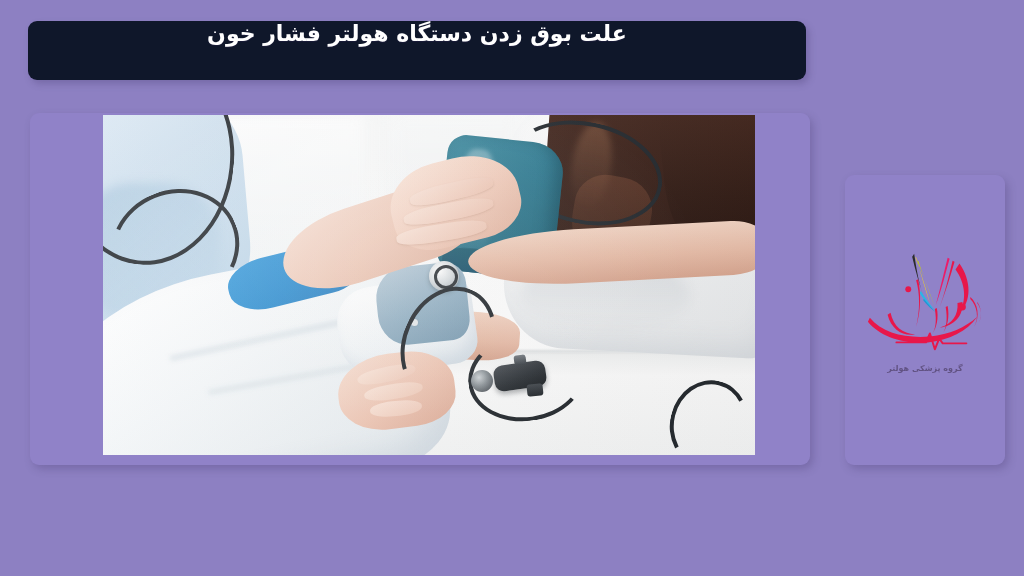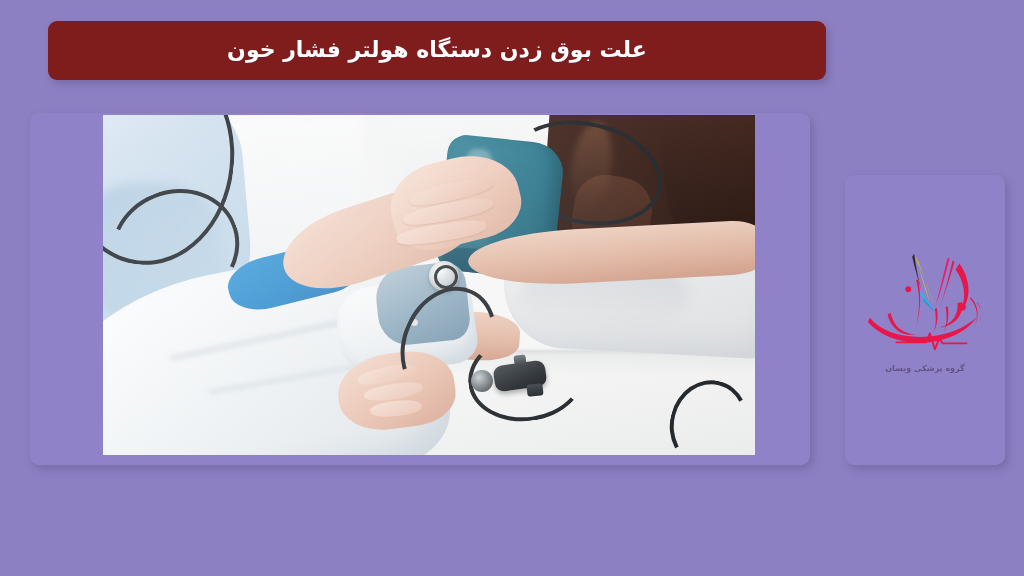--- a/index.html
+++ b/index.html
@@ -13,29 +13,28 @@
 
   body {
     background: #8d80c2;
     font-family: "DejaVu Sans", "Liberation Sans", sans-serif;
     position: relative;
   }
 
   
   #title-bar {
     position: absolute;
-    left: 48px;
+    left: 28px;
     top: 21px;
     width: 778px;
     height: 59px;
-    background: #7f1d1d;
+    background: #0f172a;
     border-radius: 9px;
     box-shadow: 3px 4px 7px rgba(70,55,110,0.30);
     display: flex;
-    align-items: center;
     justify-content: center;
     overflow: hidden;
   }
 
   #title-text {
     color: #ffffff;
     font-size: 22px;
     font-weight: bold;
     letter-spacing: 0px;
     line-height: 1.2;
@@ -493,15 +492,15 @@
       <circle cx="206" cy="128" r="7" fill="#e8174a"></circle>
       <path d="M172 128 C176 152 174 170 166 182 C176 168 180 148 176 126 Z" fill="#e8174a"></path>
       <path d="M150 132 C154 156 152 172 144 184 C154 170 158 150 154 130 Z" fill="#e8174a"></path>
       <path d="M112 74 C120 102 120 136 112 168 C122 136 122 100 116 72 Z" fill="#e8174a"></path>
       <circle cx="96" cy="92" r="6" fill="#e8174a"></circle>
       <path d="M60 140 C66 168 84 182 110 184 C84 188 62 174 54 144 Z" fill="#e8174a"></path>
 
       <path d="M72 200 H132 l8 -18 l10 32 l9 -22 l7 10 H214" fill="none" stroke="#e8174a" stroke-width="4" stroke-linejoin="round" stroke-linecap="round"></path>
     </svg>
 
-    <div id="logo-tagline">گروه پزشکی ویسان</div>
+    <div id="logo-tagline">گروه پزشکی هولتر</div>
   </div>
 </div>
 
 </body></html>

